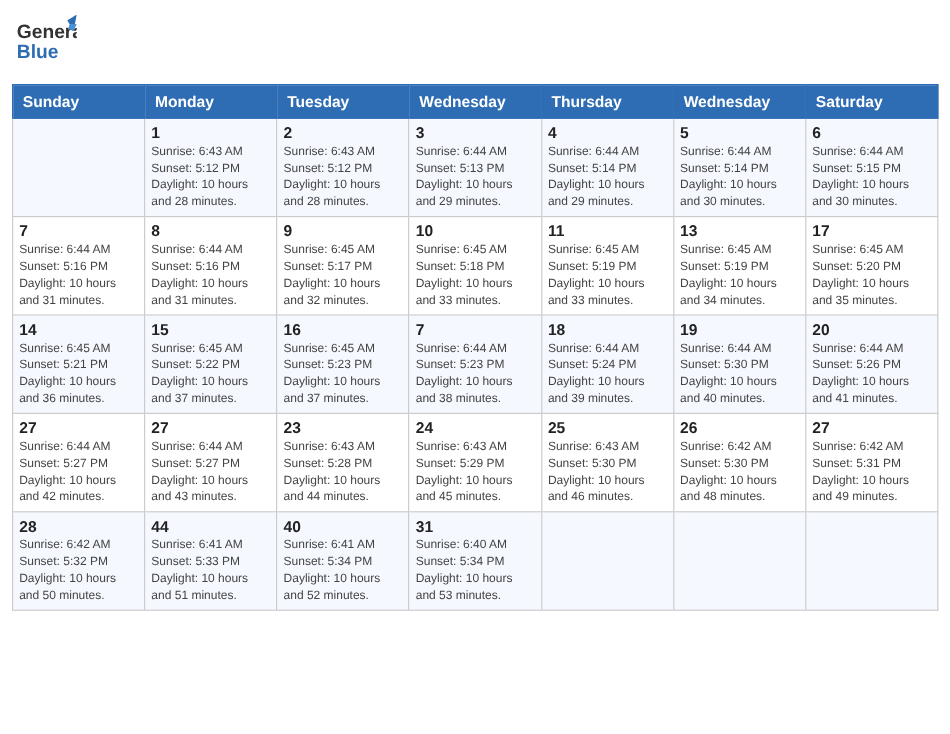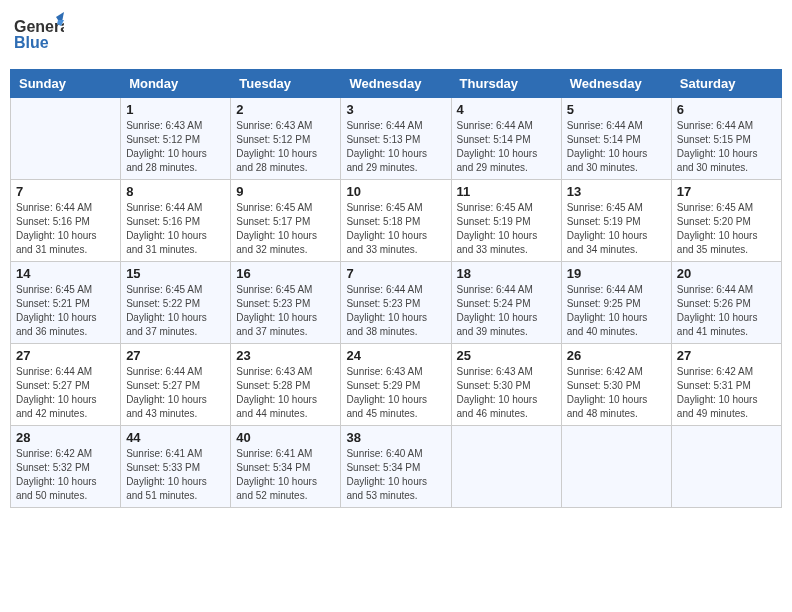--- a/index.html
+++ b/index.html
@@ -239,21 +239,21 @@
         <td>
           <span class="day-num">18</span>
           <div class="day-info">Sunrise: 6:44 AM
 Sunset: 5:24 PM
 Daylight: 10 hours
 and 39 minutes.</div>
         </td>
         <td>
           <span class="day-num">19</span>
           <div class="day-info">Sunrise: 6:44 AM
-Sunset: 9:25 PM
+Sunset: 5:30 PM
 Daylight: 10 hours
 and 40 minutes.</div>
         </td>
         <td>
           <span class="day-num">20</span>
           <div class="day-info">Sunrise: 6:44 AM
 Sunset: 5:26 PM
 Daylight: 10 hours
 and 41 minutes.</div>
         </td>
@@ -325,21 +325,21 @@
 and 51 minutes.</div>
         </td>
         <td>
           <span class="day-num">40</span>
           <div class="day-info">Sunrise: 6:41 AM
 Sunset: 5:34 PM
 Daylight: 10 hours
 and 52 minutes.</div>
         </td>
         <td>
-          <span class="day-num">38</span>
+          <span class="day-num">31</span>
           <div class="day-info">Sunrise: 6:40 AM
 Sunset: 5:34 PM
 Daylight: 10 hours
 and 53 minutes.</div>
         </td>
         <td></td>
         <td></td>
         <td></td>
       </tr>
     </tbody>

